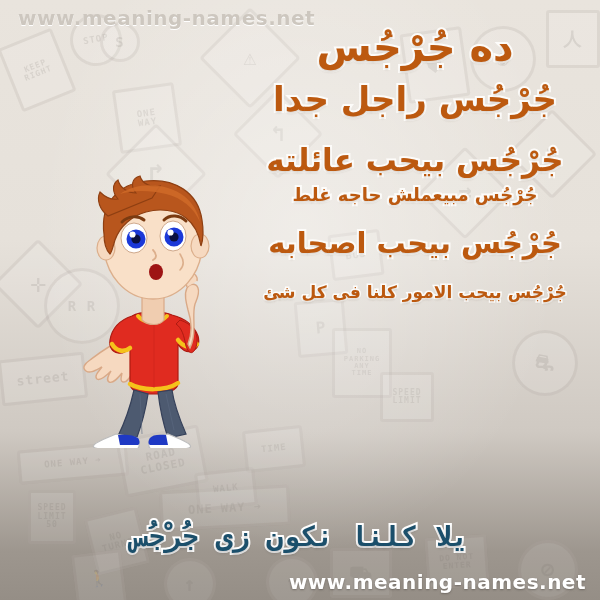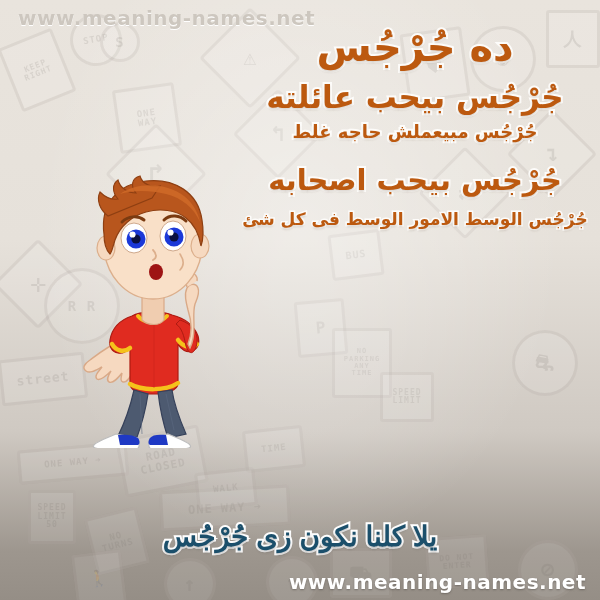--- a/index.html
+++ b/index.html
@@ -56,31 +56,31 @@
     color:#bc590f;
     -webkit-text-stroke:4px #fdfcfa;
     paint-order:stroke fill;
     text-shadow:0 2px 2px rgba(120,100,80,.22);
   }
   .l1{font-size:40px;margin-bottom:10px;}
   .l2{font-size:34px;margin-bottom:24px;}
   .l3{font-size:19px;margin-bottom:22px;-webkit-text-stroke-width:3px;}
   .l4{font-size:31px;margin-bottom:6px;}
   .l5{font-size:18px;margin-bottom:22px;}
-  .l6{font-size:29px;margin-bottom:12px;}
+  .l6{font-size:29px;margin-bottom:22px;}
   .l7{font-size:17px;-webkit-text-stroke-width:3px;}
 
   #footline{
     position:absolute;left:0;right:0;top:520px;text-align:center;direction:rtl;
   }
   .blue{
     font-size:28px;font-weight:bold;color:#1b4f6b;
     -webkit-text-stroke:4px #ffffff;paint-order:stroke fill;
     text-shadow:0 2px 3px rgba(60,60,60,.30);
-    font-family:Liberation Sans, sans-serif;
+    font-family:Liberation Mono, monospace;
   }
 
   
   #boy{position:absolute;left:60px;top:168px;width:180px;height:280px;}
 </style>
 </head>
 <body>
 
 <div id="card">
 
@@ -129,24 +129,25 @@
       <div class="sign round" style="left: 518px; top: 540px; width: 54px; height: 54px; font-size: 22px;">⊘</div>
       <div class="sign tall" style="left: 546px; top: 10px; width: 48px; height: 52px; font-size: 18px;">人</div>
       <div class="sign tall" style="left: 196px; top: 470px; width: 54px; height: 32px; font-size: 9px; transform: rotate(-6deg);">WALK</div>
     </div>
   <div class="vign"></div>
 
   <div class="wm" id="wm-top">www.meaning-names.net</div>
 
   <div id="lines">
     <div class="line or l1">ده جُرْجُس</div>
+    <div class="line or l2">جُرْجُس راجل جدا</div>
     <div class="line or l4">جُرْجُس بيحب عائلته</div>
     <div class="line or l5">جُرْجُس مبيعملش حاجه غلط</div>
     <div class="line or l6">جُرْجُس بيحب اصحابه</div>
-    <div class="line or l7">جُرْجُس الوسط الامور الوسط فى كل شئ</div>
+    <div class="line or l7">جُرْجُس بيحب الامور كلنا فى كل شئ</div>
   </div>
 
   <div id="footline">
     <span class="blue">يلا كلنا نكون زى جُرْجُس</span>
   </div>
 
   <svg id="boy" viewBox="0 0 180 280">
 
     <g>
       <path d="M62 172 C48 178 38 186 30 192 C24 196 22 200 26 203 C30 206 36 202 42 199

